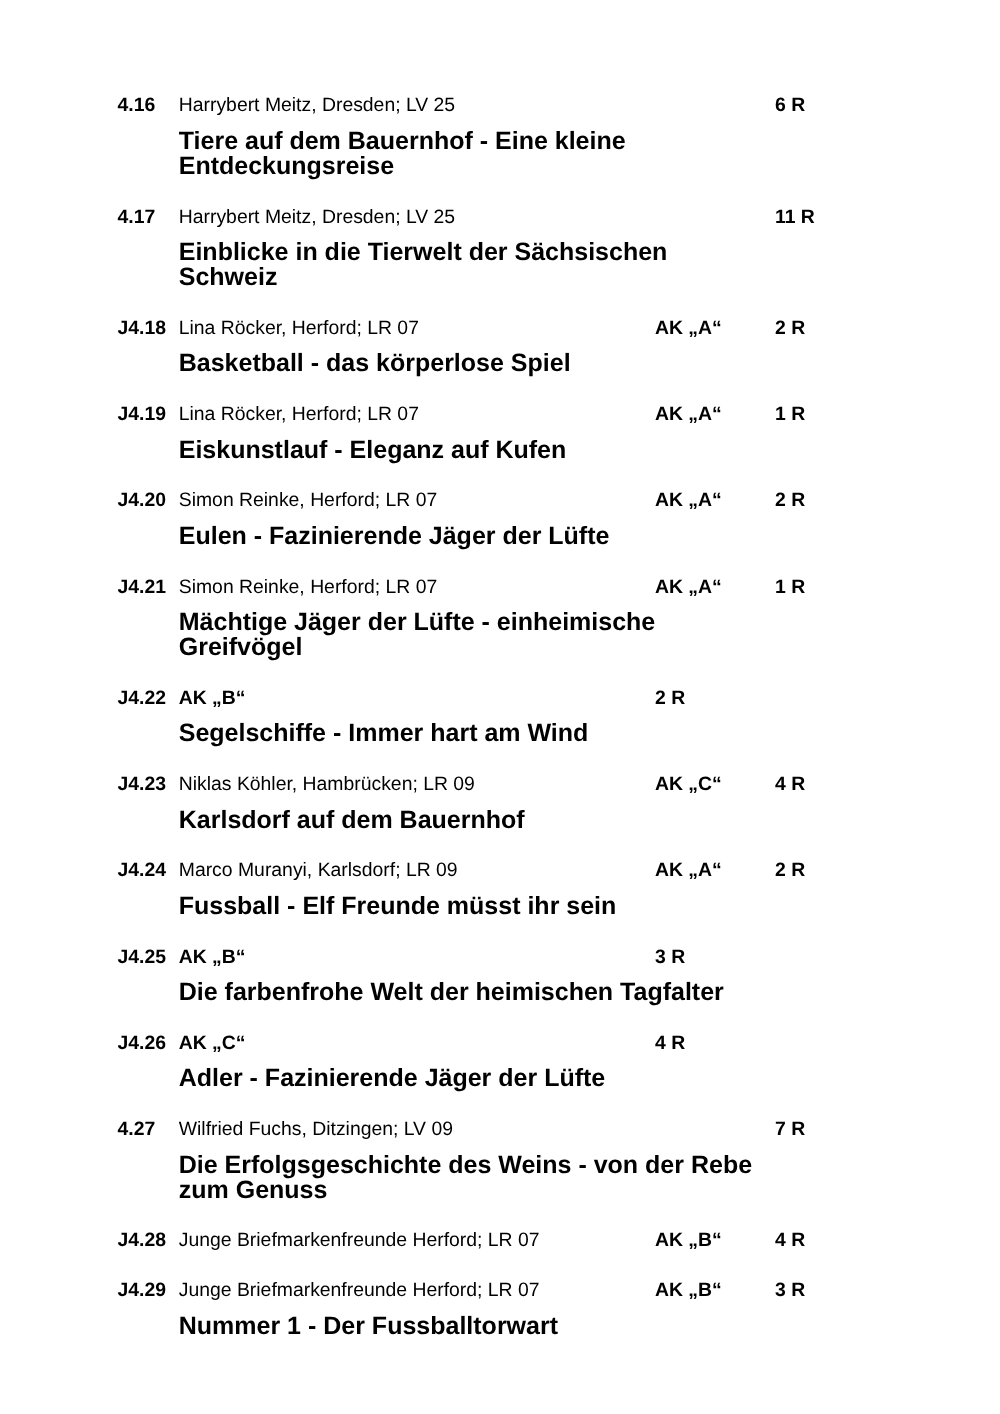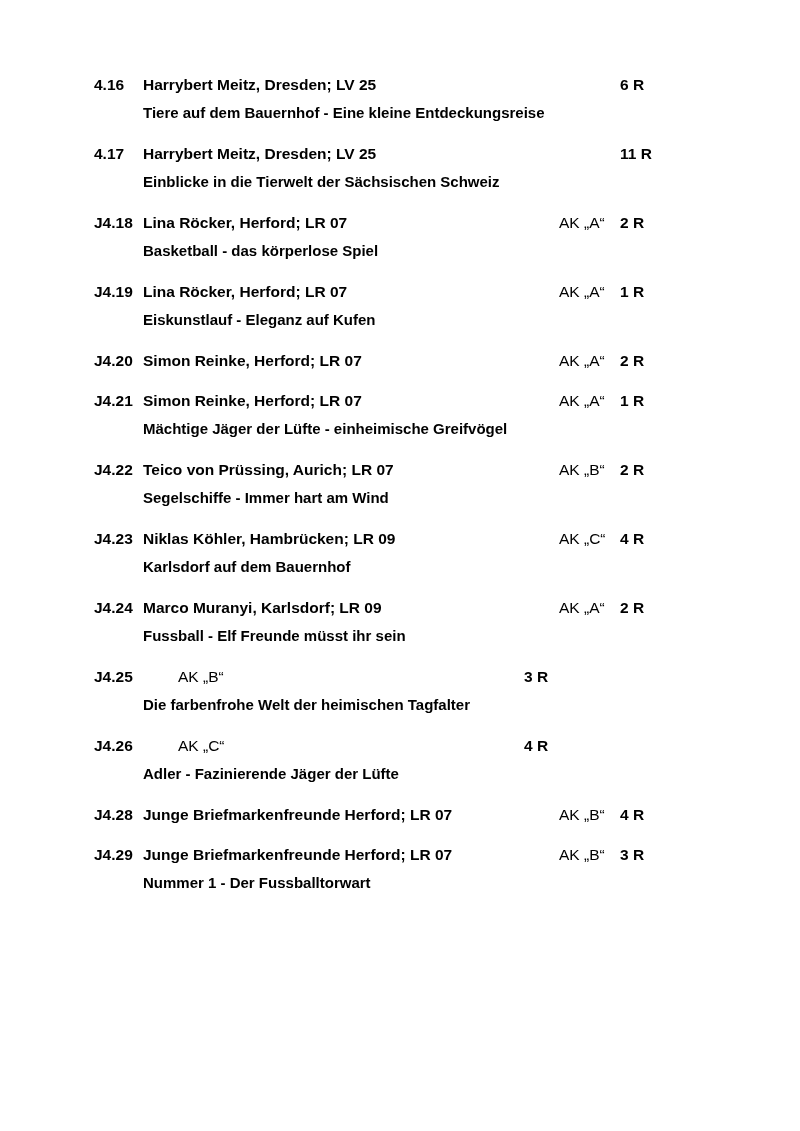--- a/index.html
+++ b/index.html
@@ -34,33 +34,32 @@
     display: grid;
     grid-template-columns: 49px 381px 96px 1fr;
     align-items: baseline;
     font-size: 15.5px;
     line-height: 19px;
   }
   .num {
     font-weight: bold;
   }
   .exhibitor {
-    font-weight: bold;
+    font-weight: normal;
   }
   .ak {
-    font-weight: normal;
-    margin-left: 35px;
+    font-weight: bold;
   }
   .frames {
     font-weight: bold;
   }
   .entry-title {
     margin-left: 49px;
     margin-top: 9px;
-    font-size: 15px;
+    font-size: 20px;
     line-height: 20px;
     font-weight: bold;
     white-space: pre-line;
     max-width: 460px;
   }
 </style>
 </head>
 <body>
 
 <div class="page">
@@ -105,36 +104,36 @@
     <div class="entry-title">Eiskunstlauf - Eleganz auf Kufen</div>
   </div>
 
   <div class="entry">
     <div class="entry-header">
       <span class="num">J4.20</span>
       <span class="exhibitor">Simon Reinke, Herford; LR 07</span>
       <span class="ak">AK „A“</span>
       <span class="frames">2 R</span>
     </div>
+    <div class="entry-title">Eulen - Fazinierende Jäger der Lüfte</div>
   </div>
 
   <div class="entry">
     <div class="entry-header">
       <span class="num">J4.21</span>
       <span class="exhibitor">Simon Reinke, Herford; LR 07</span>
       <span class="ak">AK „A“</span>
       <span class="frames">1 R</span>
     </div>
     <div class="entry-title">Mächtige Jäger der Lüfte - einheimische Greifvögel</div>
   </div>
 
   <div class="entry">
     <div class="entry-header">
       <span class="num">J4.22</span>
-      <span class="exhibitor">Teico von Prüssing, Aurich; LR 07</span>
       <span class="ak">AK „B“</span>
       <span class="frames">2 R</span>
     </div>
     <div class="entry-title">Segelschiffe - Immer hart am Wind</div>
   </div>
 
   <div class="entry">
     <div class="entry-header">
       <span class="num">J4.23</span>
       <span class="exhibitor">Niklas Köhler, Hambrücken; LR 09</span>
@@ -165,20 +164,30 @@
 
   <div class="entry">
     <div class="entry-header">
       <span class="num">J4.26</span>
       <span class="ak">AK „C“</span>
       <span class="frames">4 R</span>
     </div>
     <div class="entry-title">Adler - Fazinierende Jäger der Lüfte</div>
   </div>
 
+  <div class="entry">
+    <div class="entry-header">
+      <span class="num">4.27</span>
+      <span class="exhibitor">Wilfried Fuchs, Ditzingen; LV 09</span>
+      <span class="ak"></span>
+      <span class="frames">7 R</span>
+    </div>
+    <div class="entry-title">Die Erfolgsgeschichte des Weins - von der Rebe
+zum Genuss</div>
+  </div>
 
   <div class="entry">
     <div class="entry-header">
       <span class="num">J4.28</span>
       <span class="exhibitor">Junge Briefmarkenfreunde Herford; LR 07</span>
       <span class="ak">AK „B“</span>
       <span class="frames">4 R</span>
     </div>
   </div>
 

